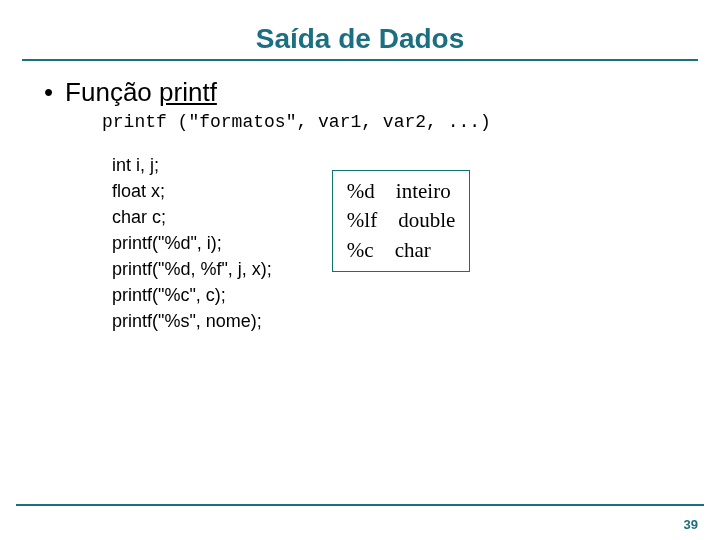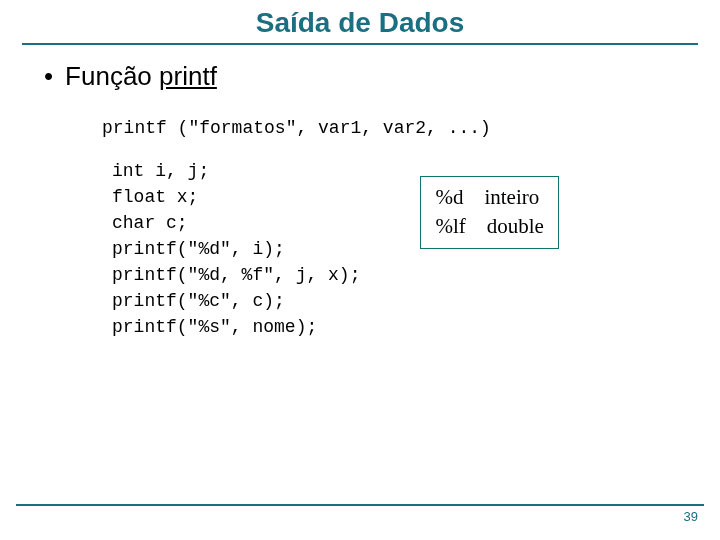--- a/index.html
+++ b/index.html
@@ -8,39 +8,39 @@
     height: 540px;
     font-family: Arial, Helvetica, sans-serif;
     color: #000;
     position: relative;
     background: #fff;
   }
   .slide {
     box-sizing: border-box;
     width: 720px;
     height: 540px;
-    padding: 8px 22px 0 22px;
+    padding: 24px 22px 0 22px;
     position: relative;
   }
   .title-wrap {
     text-align: center;
     border-bottom: 2px solid #1a6f80;
     padding-bottom: 4px;
     margin-bottom: 16px;
   }
   .title {
     font-size: 28px;
     font-weight: bold;
     color: #1a6f80;
     line-height: 1.1;
   }
   .bullet {
     font-size: 26px;
     margin-left: 22px;
-    margin-bottom: 26px;
+    margin-bottom: 4px;
   }
   .bullet .dot { margin-right: 12px; }
   .bullet .under { text-decoration: underline; }
   .codeline {
     font-family: "Courier New", Courier, monospace;
     font-size: 18px;
     margin-left: 80px;
     white-space: pre;
     margin-bottom: 20px;
   }
@@ -48,21 +48,21 @@
     font-size: 19px;
     margin-left: 56px;
     margin-bottom: 14px;
   }
   .flex {
     display: flex;
     align-items: flex-start;
     margin-left: 90px;
   }
   .codeblock {
-    font-family: Liberation Mono, monospace;
+    font-family: Liberation Sans, sans-serif;
     font-size: 18px;
     line-height: 1.45;
     white-space: pre;
     flex: 0 0 auto;
   }
   .format-box {
     border: 1px solid #0f766e;
     padding: 6px 14px 6px 14px;
     margin-left: 60px;
     margin-top: 18px;
@@ -74,23 +74,23 @@
   .footer-rule {
     position: absolute;
     left: 16px; right: 16px;
     bottom: 34px;
     border-top: 2px solid #1a6f80;
     height: 0;
   }
   .page-num {
     position: absolute;
     right: 22px;
-    bottom: 16px;
+    bottom: 8px;
     font-size: 13px;
-    font-weight: normal;
+    font-weight: bold;
     color: #1a6f80;
   }
 </style>
 </head>
 <body>
 
 <div class="slide">
   <div class="title-wrap">
     <div class="title">Saída de Dados</div>
   </div>
@@ -107,18 +107,19 @@
 float x;
 char c;
 printf("%d", i);
 printf("%d, %f", j, x);
 printf("%c", c);
 printf("%s", nome);</div>
 
     <div class="format-box">
       <div class="row"><span>%d</span><span>    </span><span>inteiro</span></div>
       <div class="row"><span>%lf</span><span>    </span><span>double</span></div>
+      <div class="row"><span>%c</span><span>    </span><span>char</span></div>
     </div>
   </div>
 
   <div class="footer-rule"></div>
   <div class="page-num">39</div>
 </div>
 
 </body></html>

